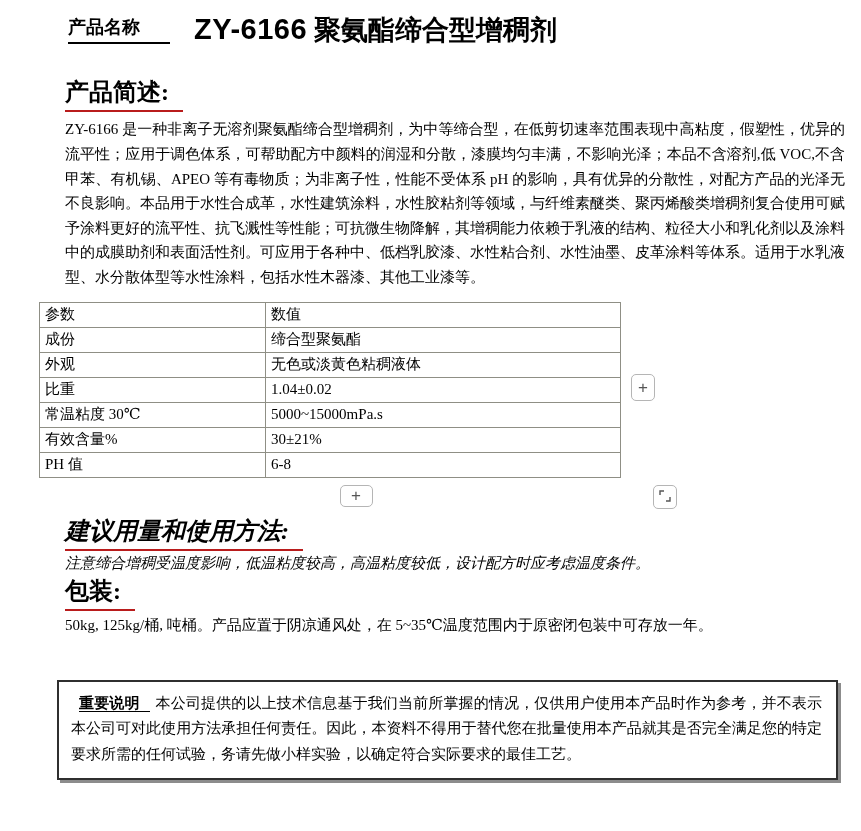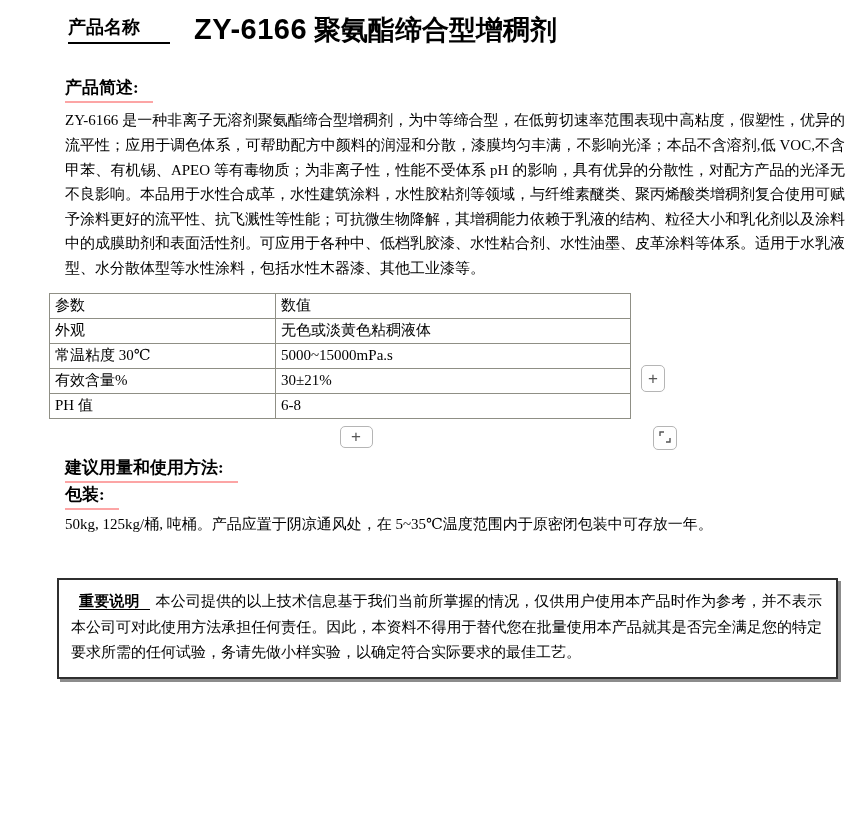--- a/index.html
+++ b/index.html
@@ -10,22 +10,22 @@
   
   .header-row{padding:14px 16px 0 68px;display:flex;align-items:center;gap:24px;}
   .product-label{font-size:18px;font-weight:bold;border-bottom:2px solid #000;
                  padding:0 30px 3px 0;white-space:nowrap;}
   .doc-title{font-size:27px;font-weight:bold;line-height:1.05;white-space:nowrap;}
   .title-code{font-family:"Liberation Sans","DejaVu Sans",sans-serif;font-weight:bold;
               letter-spacing:.5px;font-size:29px;}
 
   
   .section{margin:0 16px 0 65px;width:780px;}
-  .section-heading{display:inline-block;font-size:17px;font-weight:bold;
-                   border-bottom:2px solid #fca5a5;padding:0 14px 2px 0;margin:0;}
+  .section-heading{display:inline-block;font-size:24px;font-weight:bold;
+                   border-bottom:2px solid #b91c1c;padding:0 14px 2px 0;margin:0;}
   .body-text{font-size:15px;line-height:24.6px;text-align:justify;margin:5px 0 0 0;}
   .body-text.nojust{text-align:left;}
 
   
   .intro{margin-top:32px;}
 
   
   .props{margin-top:30px;}
   .props-heading-row{position:relative;display:inline-block;}
   .drag-handle{position:absolute;left:-30px;top:1px;width:23px;height:24px;
@@ -40,21 +40,21 @@
   .tbl-btn{box-sizing:border-box;border:1px solid #b5b5b5;border-radius:5px;background:#fff;
            color:#555;display:flex;align-items:center;justify-content:center;
            font-family:"Liberation Sans","DejaVu Sans",sans-serif;font-size:17px;
            line-height:1;cursor:pointer;padding:0;}
   .add-col-btn{position:absolute;right:-34px;top:72px;width:24px;height:27px;}
   .table-controls{position:relative;width:582px;margin:7px 0 0 65px;height:26px;}
   .add-row-btn{width:33px;height:22px;margin:0 auto;}
   .expand-btn{position:absolute;right:-30px;top:0;width:24px;height:24px;}
 
   
-  .usage{margin-top:4px;}
+  .usage{margin-top:4px;font-style:italic;}
   .packaging{}
 
   
   .notice-box{box-sizing:border-box;margin:42px 0 0 57px;width:781px;
               border:2px solid #2f2f2f;box-shadow:3px 3px 0 #8c8c8c;
               padding:9px 14px 11px 12px;background:#fff;}
   .notice-text{font-size:15px;line-height:25.5px;text-align:justify;margin:0;text-indent:8px;}
   .notice-label{font-weight:bold;border-bottom:1.5px solid #000;padding-right:10px;
                 margin-right:6px;margin-top:28px;}
 </style>
@@ -70,30 +70,38 @@
       <span>聚氨酯缔合型增稠剂</span>
     </span>
   </div>
 
   <div class="section intro">
     <h2 class="section-heading">产品简述:</h2>
     <p class="body-text">ZY-6166 是一种非离子无溶剂聚氨酯缔合型增稠剂，为中等缔合型，在低剪切速率范围表现中高粘度，假塑性，优异的流平性；应用于调色体系，可帮助配方中颜料的润湿和分散，漆膜均匀丰满，不影响光泽；本品不含溶剂,低 VOC,不含甲苯、有机锡、APEO 等有毒物质；为非离子性，性能不受体系 pH 的影响，具有优异的分散性，对配方产品的光泽无不良影响。本品用于水性合成革，水性建筑涂料，水性胶粘剂等领域，与纤维素醚类、聚丙烯酸类增稠剂复合使用可赋予涂料更好的流平性、抗飞溅性等性能；可抗微生物降解，其增稠能力依赖于乳液的结构、粒径大小和乳化剂以及涂料中的成膜助剂和表面活性剂。可应用于各种中、低档乳胶漆、水性粘合剂、水性油墨、皮革涂料等体系。适用于水乳液型、水分散体型等水性涂料，包括水性木器漆、其他工业漆等。</p>
   </div>
 
 
-  <div class="table-wrap" style="margin-left:49px;">
+  <div class="table-wrap" style="margin-left:39px;">
     <table class="props-table">
       <tbody>
         <tr>
           <td class="c1">参数</td>
           <td>数值</td>
         </tr>
         <tr>
+          <td class="c1">成份</td>
+          <td>缔合型聚氨酯</td>
+        </tr>
+        <tr>
           <td class="c1">外观</td>
           <td>无色或淡黄色粘稠液体</td>
+        </tr>
+        <tr>
+          <td class="c1">比重</td>
+          <td>1.04±0.02</td>
         </tr>
         <tr>
           <td class="c1">常温粘度 30℃</td>
           <td>5000~15000mPa.s</td>
         </tr>
         <tr>
           <td class="c1">有效含量%</td>
           <td>30±21%</td>
         </tr>
         <tr>
@@ -114,20 +122,21 @@
             <polyline points="1,5 1,1 5,1"></polyline>
             <polyline points="11,7 11,11 7,11"></polyline>
           </g>
         </svg>
       </span>
     </button>
   </div>
 
   <div class="section usage">
     <h2 class="section-heading">建议用量和使用方法:</h2>
+    <p class="body-text nojust" style="margin-top:0;">注意缔合增稠受温度影响，低温粘度较高，高温粘度较低，设计配方时应考虑温度条件。</p>
   </div>
 
   <div class="section packaging">
     <h2 class="section-heading">包装:</h2>
     <p class="body-text nojust" style="margin-top:2px;">50kg, 125kg/桶, 吨桶。产品应置于阴凉通风处，在 5~35℃温度范围内于原密闭包装中可存放一年。</p>
   </div>
 
   <div class="notice-box">
     <p class="notice-text">
       <span class="notice-label">重要说明</span><span>本公司提供的以上技术信息基于我们当前所掌握的情况，仅供用户使用本产品时作为参考，并不表示本公司可对此使用方法承担任何责任。因此，本资料不得用于替代您在批量使用本产品就其是否完全满足您的特定要求所需的任何试验，务请先做小样实验，以确定符合实际要求的最佳工艺。</span>

